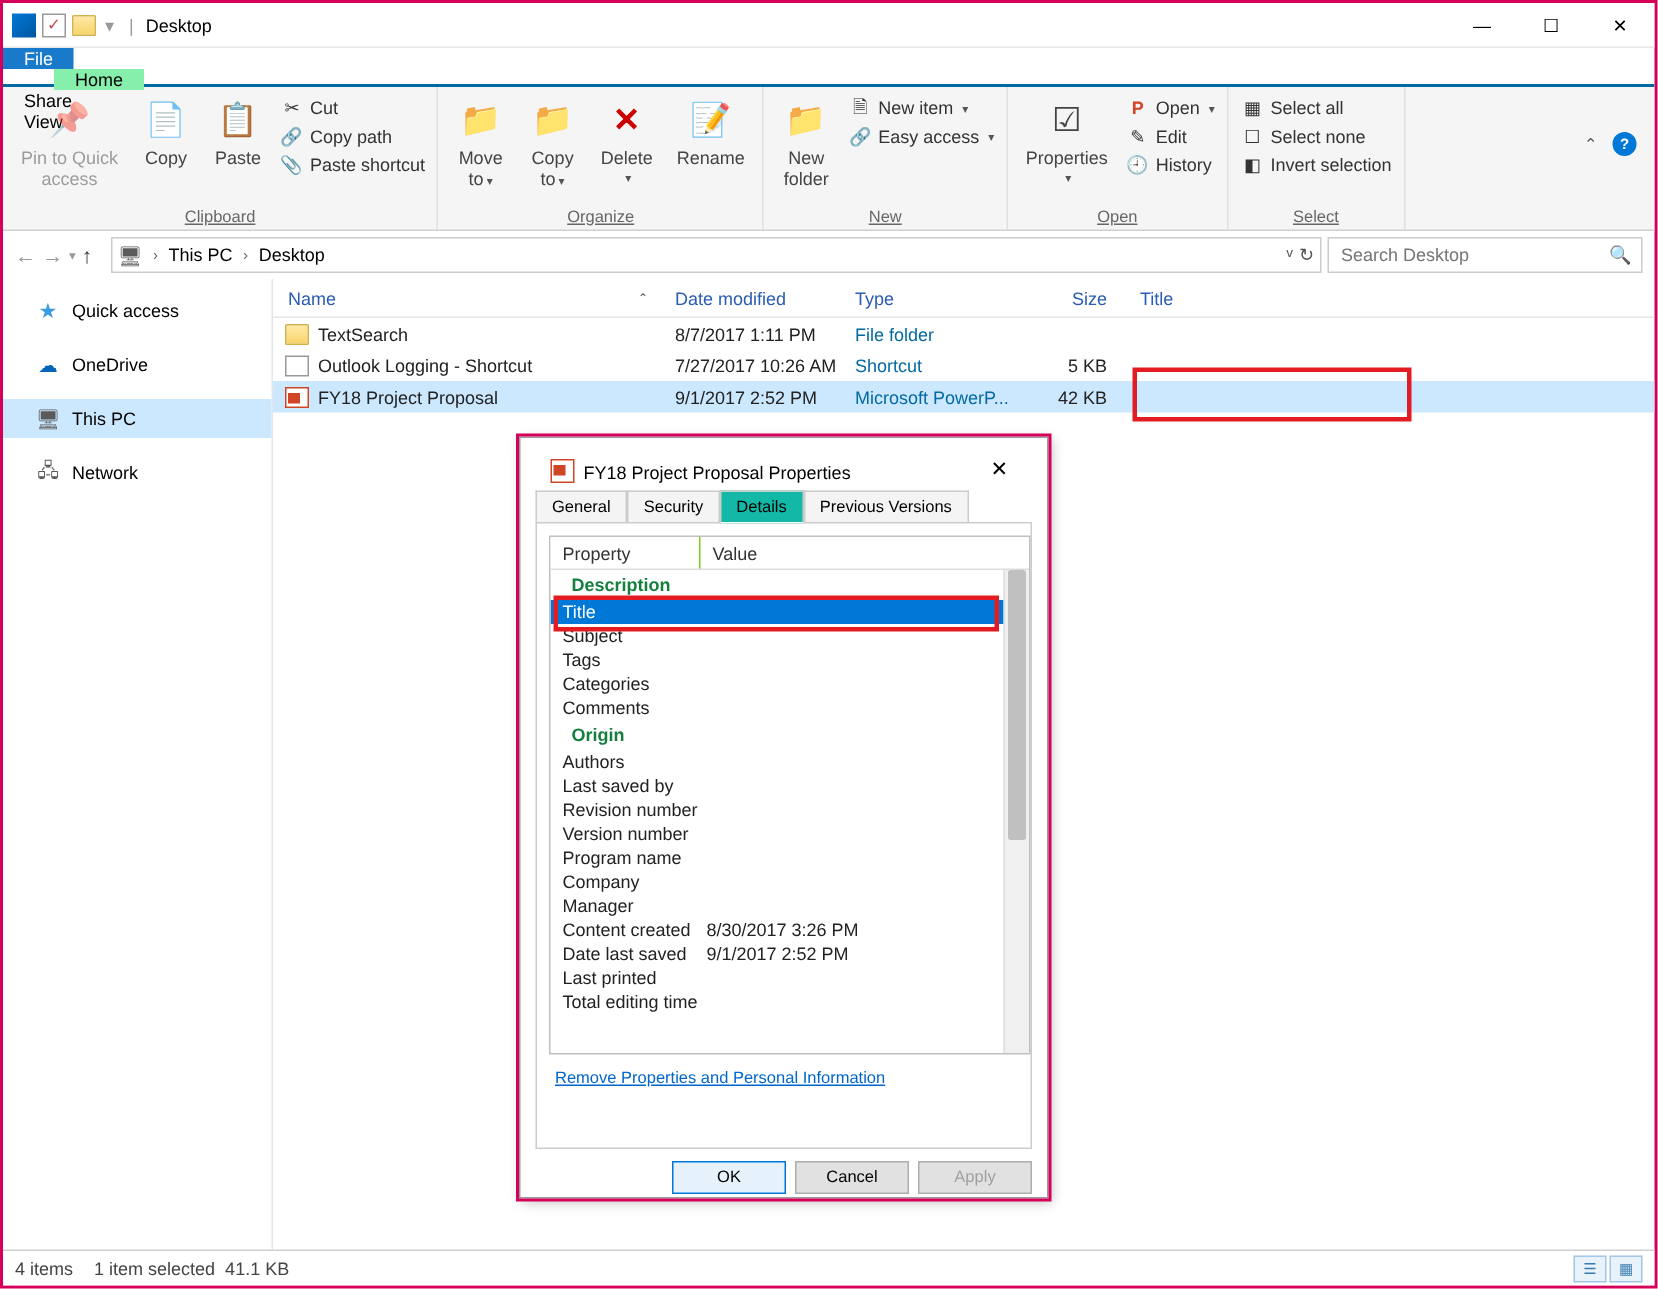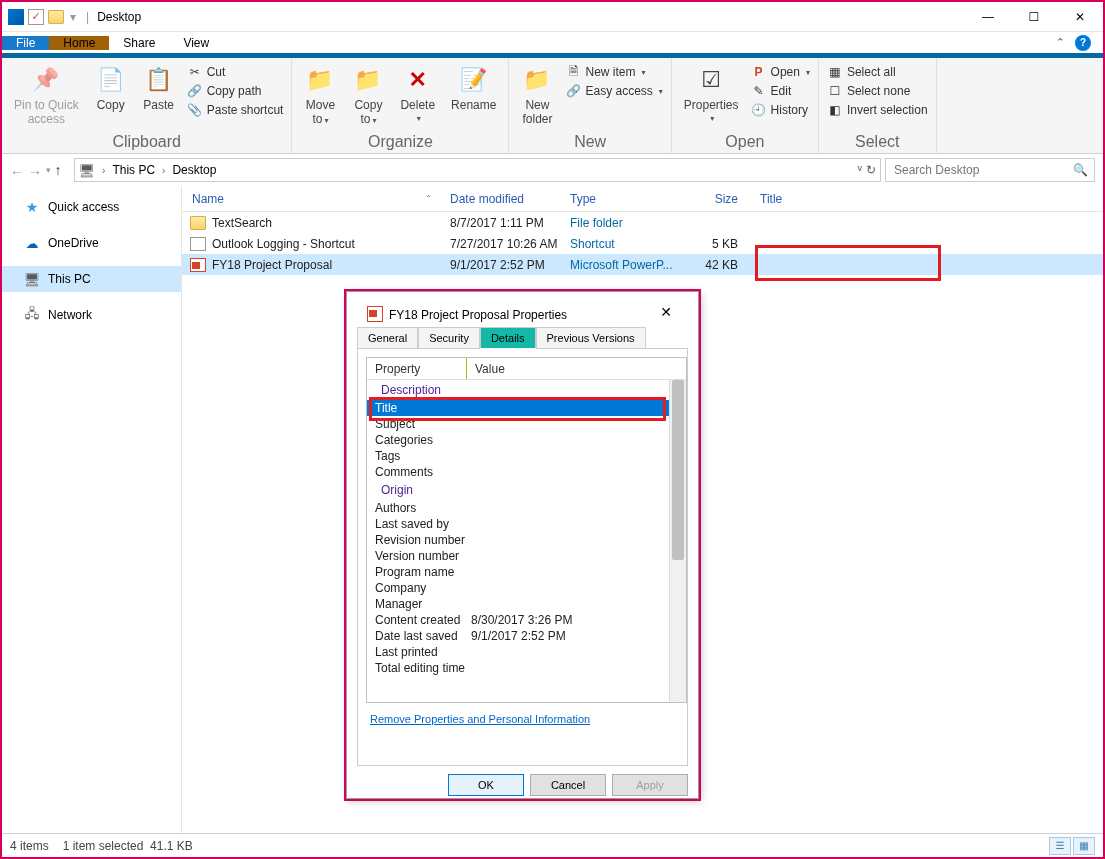--- a/index.html
+++ b/index.html
@@ -7,31 +7,31 @@
   
   .titlebar { height: 30px; background: #fff; display: flex; align-items: center; border-bottom: 1px solid #e5e5e5; }
   .titlebar-left { display: flex; align-items: center; gap: 4px; padding-left: 6px; }
   .win-icon { width: 16px; height: 16px; background: linear-gradient(135deg,#0078d7,#0056a0); }
   .check-icon { width: 16px; height: 16px; border: 1px solid #999; display: flex; align-items: center; justify-content: center; color: #c0504d; font-size: 11px; }
   .folder-icon-sm { width: 16px; height: 14px; background: linear-gradient(#ffe9a6,#f7d46a); border: 1px solid #d4b24b; border-radius: 1px; }
   .titlebar-divider { color: #999; margin: 0 4px; }
   .win-controls { margin-left: auto; display: flex; }
   .win-btn { width: 46px; height: 30px; display: flex; align-items: center; justify-content: center; }
   
-  .menubar { height: 26px; display: flex; align-items: center; border-bottom: 5px solid #0369a1; }
+  .menubar { height: 26px; display: flex; align-items: flex-start; border-bottom: 2px solid #0369a1; flex-direction: column; }
   .menu-file { background: #1979ca; color: #fff; padding: 0 14px; display: flex; align-items: center; }
   .menu-tab { padding: 0 14px; display: flex; align-items: center; }
-  .menu-tab.active { background: #a16207; }
+  .menu-tab.active { background: #86efac; margin-left: 34px; }
   .menu-right { margin-left: auto; display: flex; align-items: center; gap: 10px; padding-right: 12px; }
   .chevron-up { font-size: 11px; color: #555; }
   .help-icon { width: 16px; height: 16px; border-radius: 50%; background: #0078d7; color: #fff; display: flex; align-items: center; justify-content: center; font-size: 10px; font-weight: bold; }
   
   .ribbon { height: 96px; background: #f5f5f5; border-bottom: 1px solid #d0d0d0; display: flex; font-size: 11px; }
   .ribbon-group { border-right: 1px solid #e0e0e0; padding: 4px 8px 2px; display: flex; flex-direction: column; justify-content: space-between; }
-  .ribbon-group-label { text-align: center; color: #666; font-size: 16px; padding-top: 2px; }
+  .ribbon-group-label { text-align: center; color: #666; font-size: 11px; padding-top: 2px; text-decoration: underline; }
   .ribbon-row { display: flex; gap: 8px; align-items: flex-start; flex: 1; }
   .rb-btn { display: flex; flex-direction: column; align-items: center; gap: 2px; padding: 2px 4px; text-align: center; line-height: 1.2; color: #444; }
   .rb-btn.disabled { opacity: 0.5; }
   .rb-btn .icon { width: 32px; height: 32px; display: flex; align-items: center; justify-content: center; font-size: 22px; }
   .rb-mini-list { display: flex; flex-direction: column; gap: 3px; padding-top: 2px; }
   .rb-mini { display: flex; align-items: center; gap: 4px; font-size: 11px; color: #333; white-space: nowrap; }
   .rb-mini .mi { width: 16px; height: 16px; display: inline-flex; align-items: center; justify-content: center; font-size: 12px; }
   .drop-arrow { font-size: 8px; color: #555; margin-left: 2px; }
   
   .navbar { height: 32px; display: flex; align-items: center; padding: 4px 8px; gap: 4px; }
@@ -94,21 +94,21 @@
   .dlg-tab:not(.active) { background: #f4f4f4; }
   .dlg-body { margin: 0 10px 8px; border: 1px solid #ccc; height: 418px; padding: 8px 0 8px 8px; position: relative; background: #fff; }
   .prop-list { border: 1px solid #c0c0c0; height: 346px; overflow: hidden; position: relative; margin-right: 0; }
   .prop-head { display: flex; height: 22px; align-items: center; border-bottom: 1px solid #ddd; background: #fff; }
   .prop-head .ph { padding-left: 8px; color: #333; }
   .ph-prop { width: 100px; border-right: 1px solid #84cc16; height: 100%; display: flex; align-items: center; }
   .ph-val { flex: 1; }
   .prop-scroll { position: absolute; right: 0; top: 22px; bottom: 0; width: 17px; background: #f0f0f0; border-left: 1px solid #ddd; }
   .prop-thumb { position: absolute; top: 0; left: 2px; right: 2px; height: 180px; background: #c0c0c0; border-radius: 2px; }
   .prop-rows { font-size: 11px; color: #222; }
-  .prop-cat { color: #4c1d95; padding: 3px 0 3px 14px; }
+  .prop-cat { color: #15803d; padding: 3px 0 3px 14px; font-weight: bold; }
   .prop-row { display: flex; padding: 1px 0 1px 8px; }
   .prop-row.sel { background: #0078d7; color: #fff; }
   .prop-row .pk { width: 96px; }
   .prop-row .pv { flex: 1; }
   .redbox2 { position: absolute; border: 3px solid #e31b23; top: 39px; left: 2px; right: 20px; height: 24px; pointer-events: none; }
   .remove-link { color: #0066cc; text-decoration: underline; padding: 10px 4px 0; font-size: 11px; display: inline-block; }
   .dlg-buttons { display: flex; gap: 6px; justify-content: flex-end; padding: 0 10px 10px; }
   .dlg-btn { width: 76px; height: 22px; border: 1px solid #adadad; background: #e1e1e1; font-size: 11px; display: flex; align-items: center; justify-content: center; }
   .dlg-btn.primary { border: 1.5px solid #0078d7; background: #e5f1fb; }
   .dlg-btn.disabled { color: #a0a0a0; }
@@ -405,25 +405,25 @@
           <div class="prop-cat">Description</div>
           <div class="prop-row sel">
             <span class="pk">Title</span>
             <span class="pv"></span>
           </div>
           <div class="prop-row">
             <span class="pk">Subject</span>
             <span class="pv"></span>
           </div>
           <div class="prop-row">
+            <span class="pk">Tags</span>
+            <span class="pv"></span>
+          </div>
+          <div class="prop-row">
             <span class="pk">Categories</span>
-            <span class="pv"></span>
-          </div>
-          <div class="prop-row">
-            <span class="pk">Tags</span>
             <span class="pv"></span>
           </div>
           <div class="prop-row">
             <span class="pk">Comments</span>
             <span class="pv"></span>
           </div>
           <div class="prop-cat">Origin</div>
           <div class="prop-row">
             <span class="pk">Authors</span>
             <span class="pv"></span>

